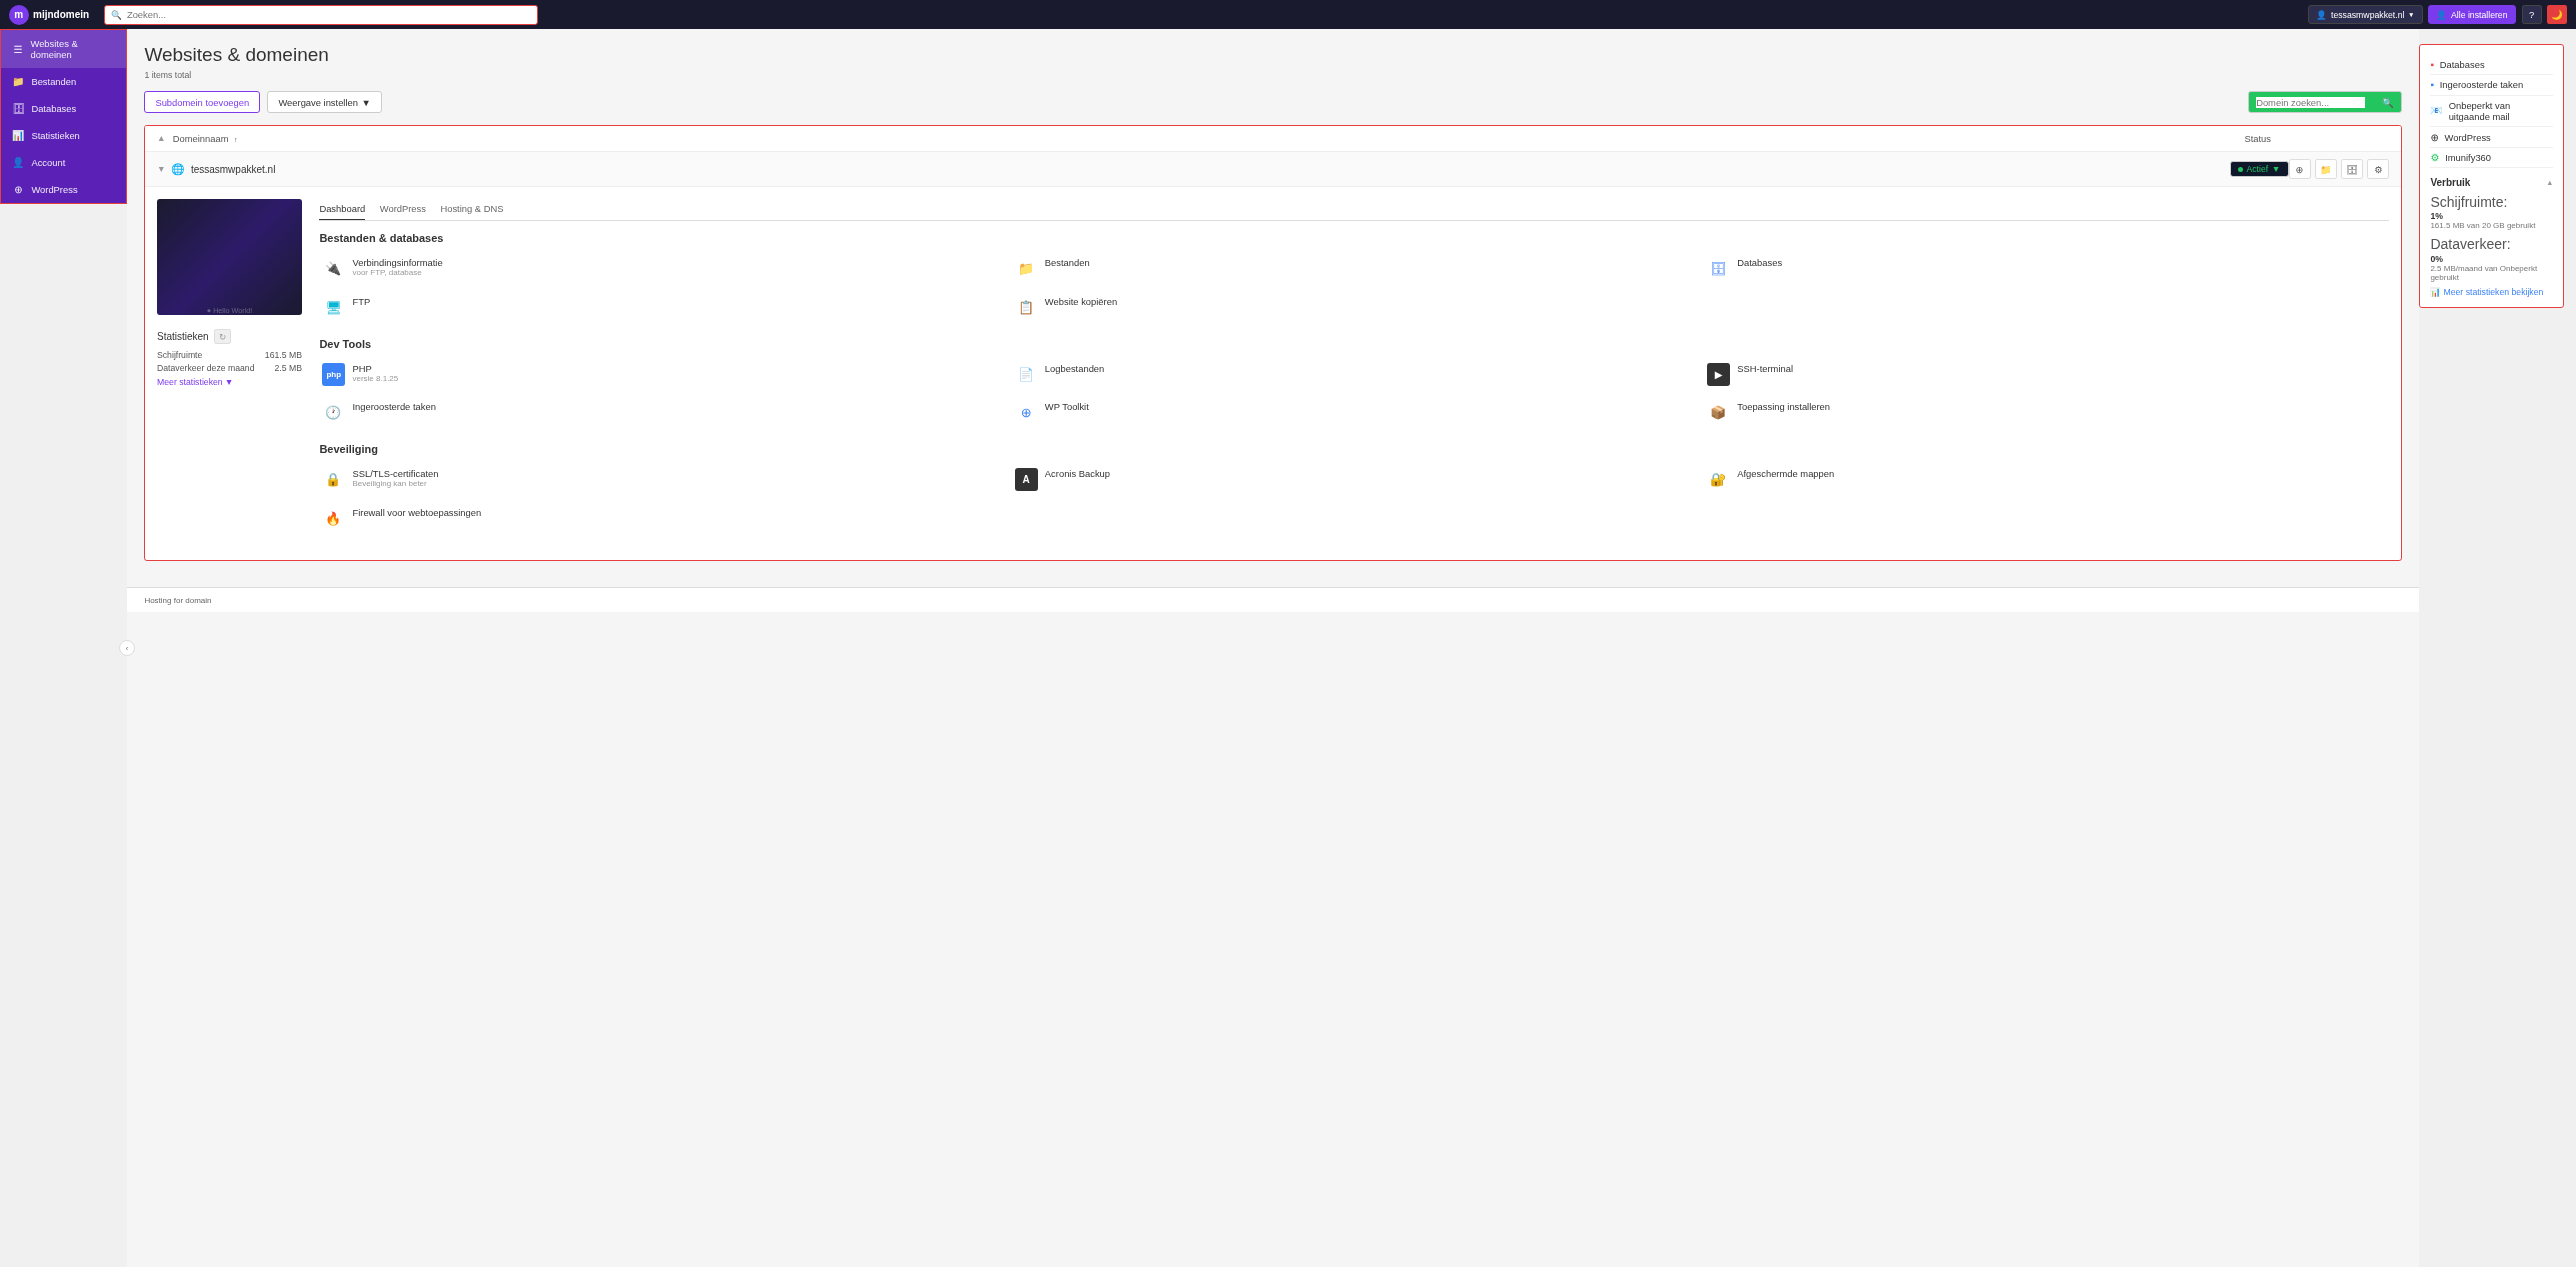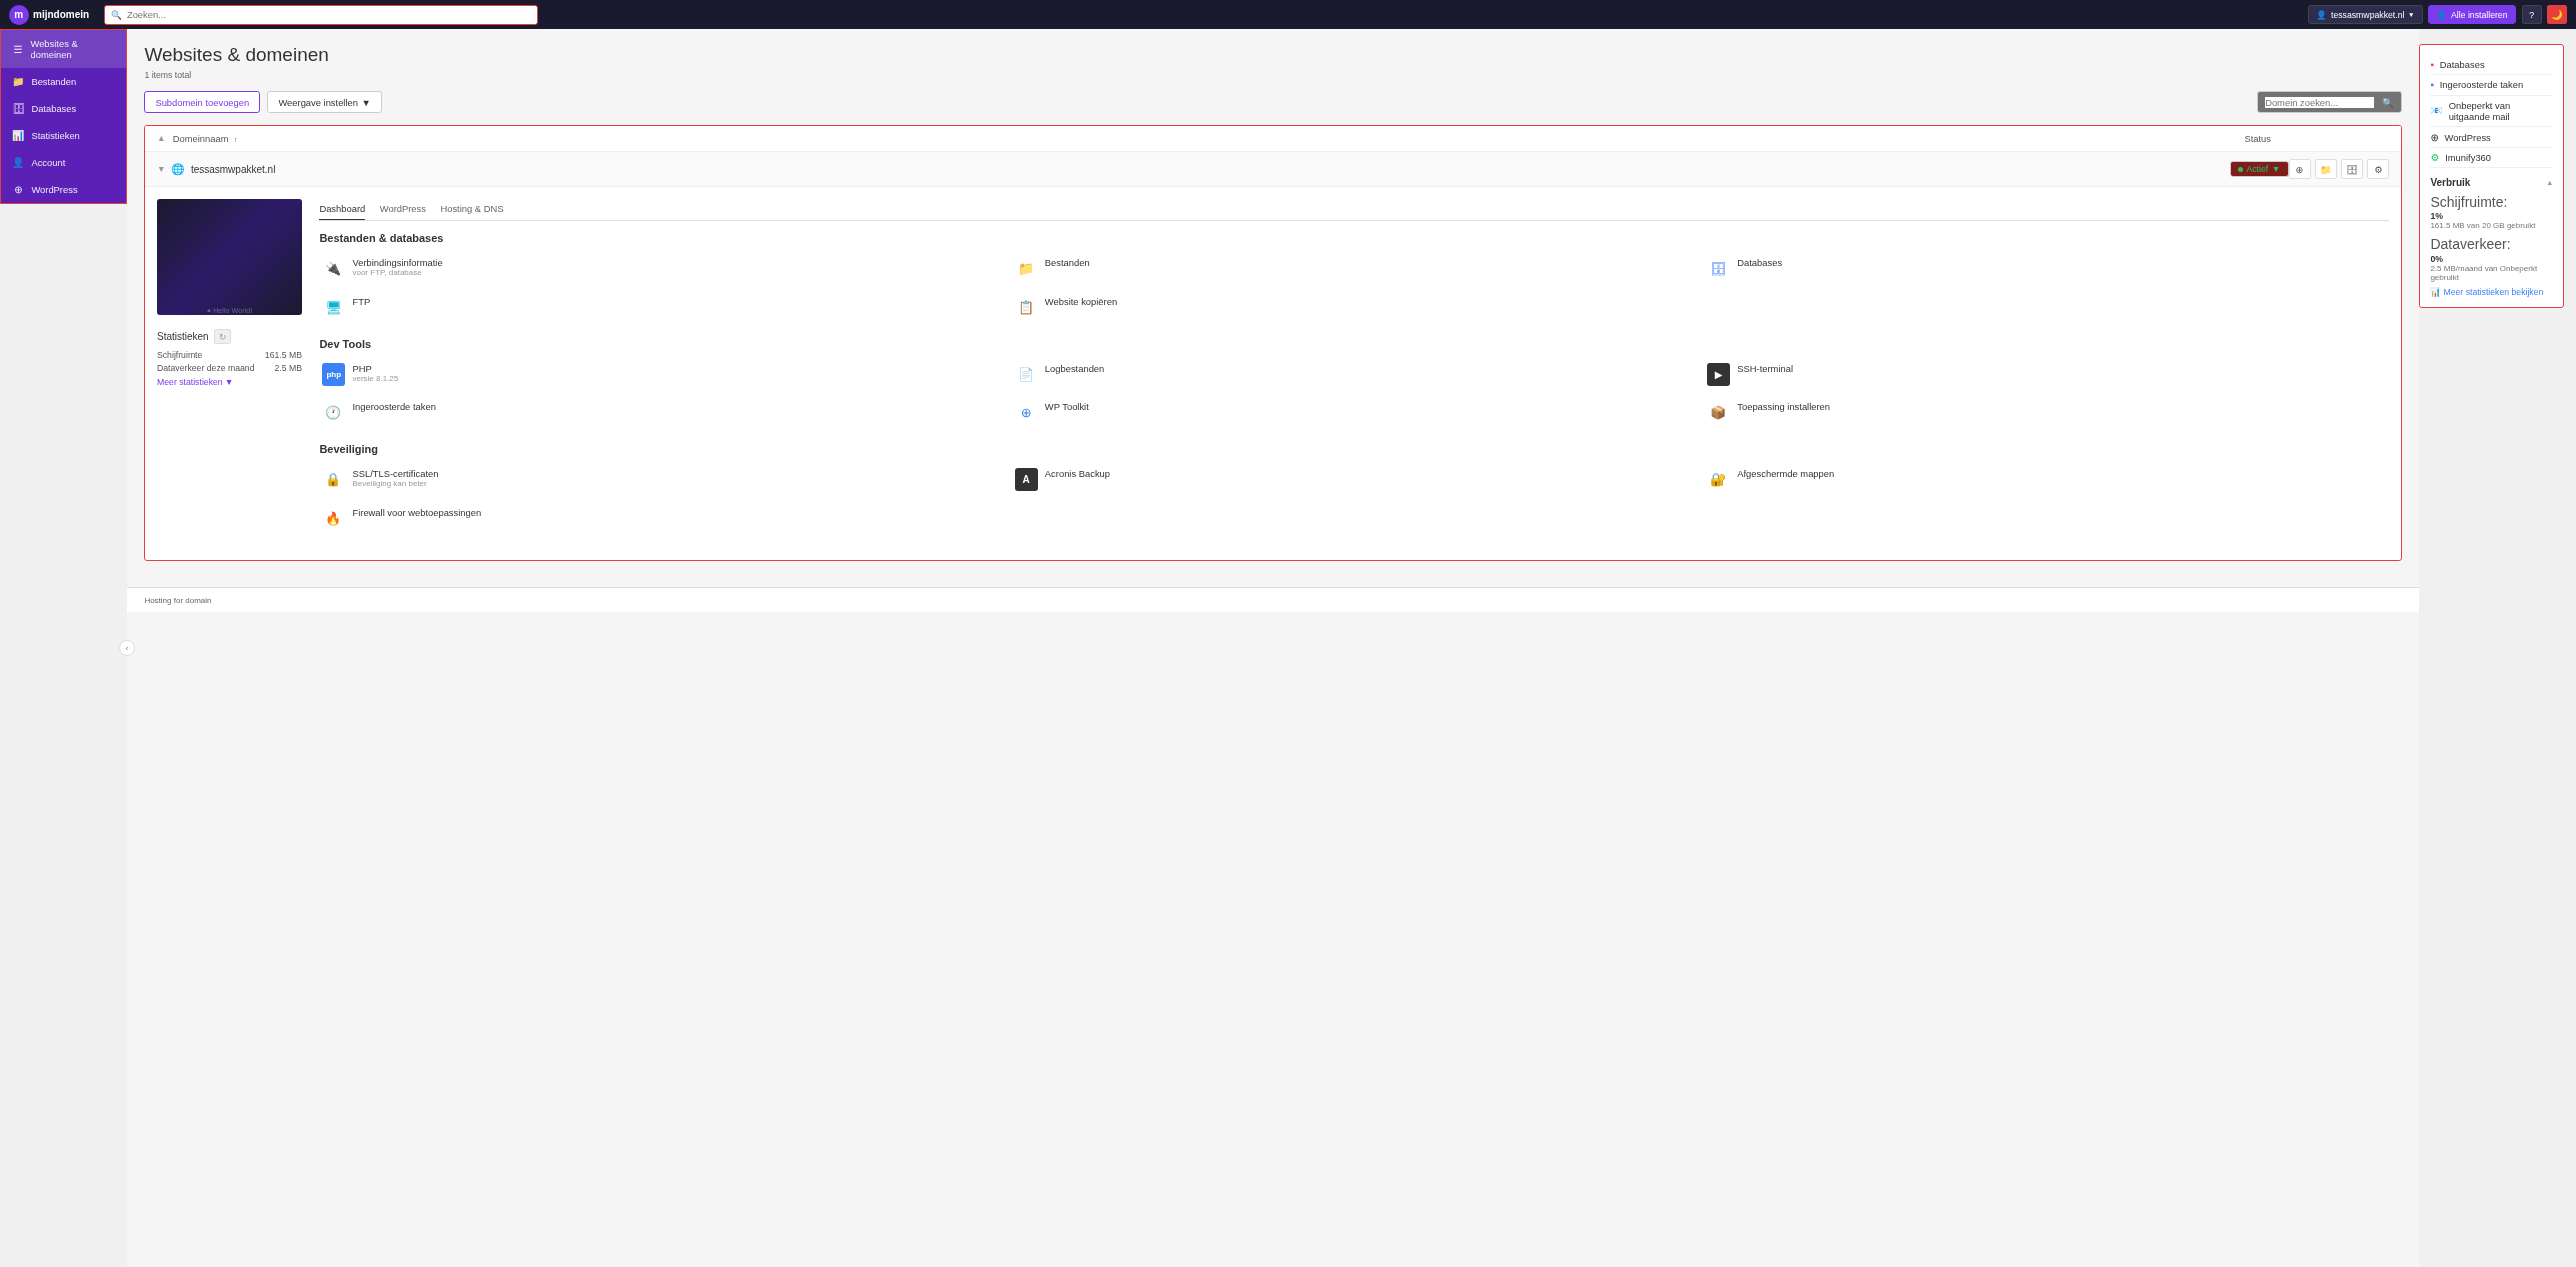--- a/index.html
+++ b/index.html
@@ -71,40 +71,40 @@
     .btn-outline {
       border: 0.7px solid #7c3aed; color: #7c3aed; background: white; padding: 4.3px 10px;
       border-radius: 2.9px; cursor: pointer; font-size: 9.4px;
     }
     .btn-secondary {
       border: 0.7px solid #ccc; color: #333; background: white; padding: 4.3px 10px;
       border-radius: 2.9px; cursor: pointer; font-size: 9.4px; display: flex; align-items: center; gap: 3.6px;
     }
     .domain-search {
       border: 0.7px solid #ccc; padding: 4.3px 7.2px; border-radius: 2.9px; font-size: 9.4px;
-      display: flex; align-items: flex-start; gap: 8px; background: #737373; margin-left: auto;
+      display: flex; align-items: flex-start; gap: 17px; background: #22c55e; margin-left: auto;
     }
     .domain-search input { border: none; outline: none; font-size: 9.4px; color: #666; width: 109px; }
 
     
     .domain-card { background: white; border: 1.4px solid #e53e3e; border-radius: 2.9px; margin-bottom: 11.6px; overflow: hidden; }
     .domain-header {
       display: flex; align-items: center; padding: 7.2px 11.6px; border-bottom: 0.7px solid #eee;
       background: white; gap: 7.2px;
     }
     .domain-header-chevron { color: #999; font-size: 8.7px; cursor: pointer; }
     .col-domeinnaam { flex: 1; font-weight: 500; color: #555; font-size: 9.4px; }
     .col-status { width: 145px; font-weight: 500; color: #555; font-size: 9.4px; }
 
     .domain-row { display: flex; align-items: center; padding: 7.2px 11.6px; background: #fafafa; border-bottom: 0.7px solid #eee; }
     .domain-row-chevron { color: #999; font-size: 8.7px; cursor: pointer; margin-right: 5.8px; }
     .domain-globe { color: #4a90d9; margin-right: 5.8px; font-size: 11px; }
     .domain-name { font-size: 10px; color: #333; flex: 1; }
     .status-badge {
-      background: #7f1d1d; border: 0.7px solid #ccc; border-radius: 2.9px;
+      background: #0f172a; border: 0.7px solid #ccc; border-radius: 2.9px;
       padding: 2.2px 7.2px; font-size: 8.7px; color: #22c55e; display: flex; align-items: center; gap: 3.6px; cursor: pointer;
     }
     .status-dot { width: 5px; height: 5px; background: #22c55e; border-radius: 50%; }
     .domain-actions { display: flex; gap: 4.3px; margin-left: auto; }
     .domain-action-btn {
       width: 22px; height: 20px; background: white; border: 0.7px solid #ddd; border-radius: 2.2px;
       display: flex; align-items: center; justify-content: center; cursor: pointer; font-size: 9.4px; color: #555;
     }
 
     

